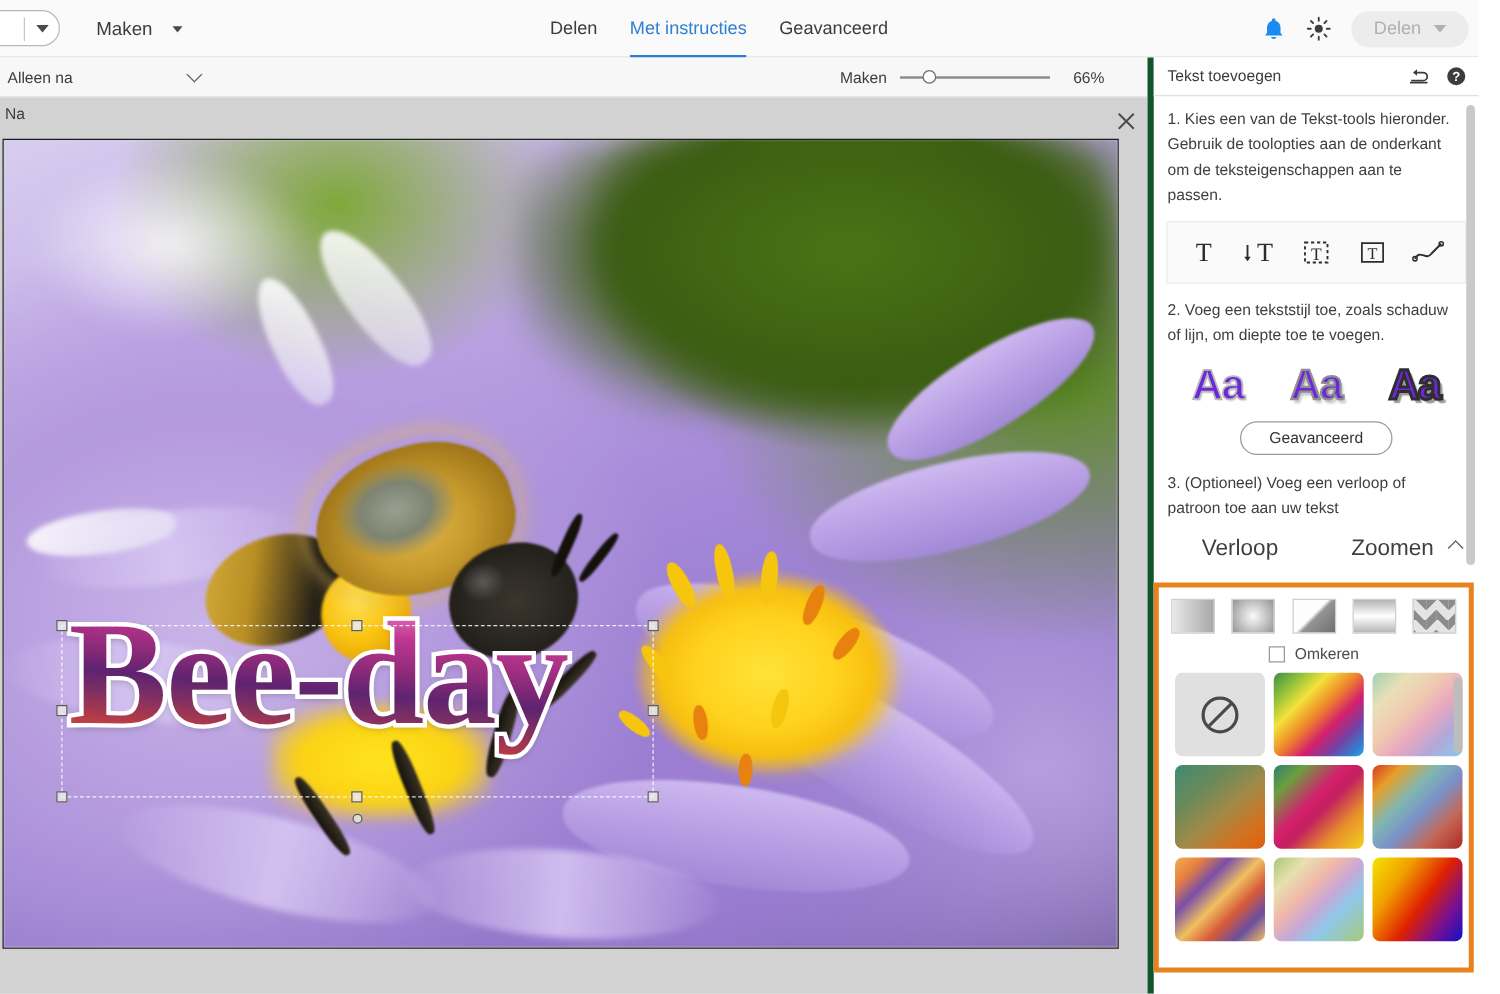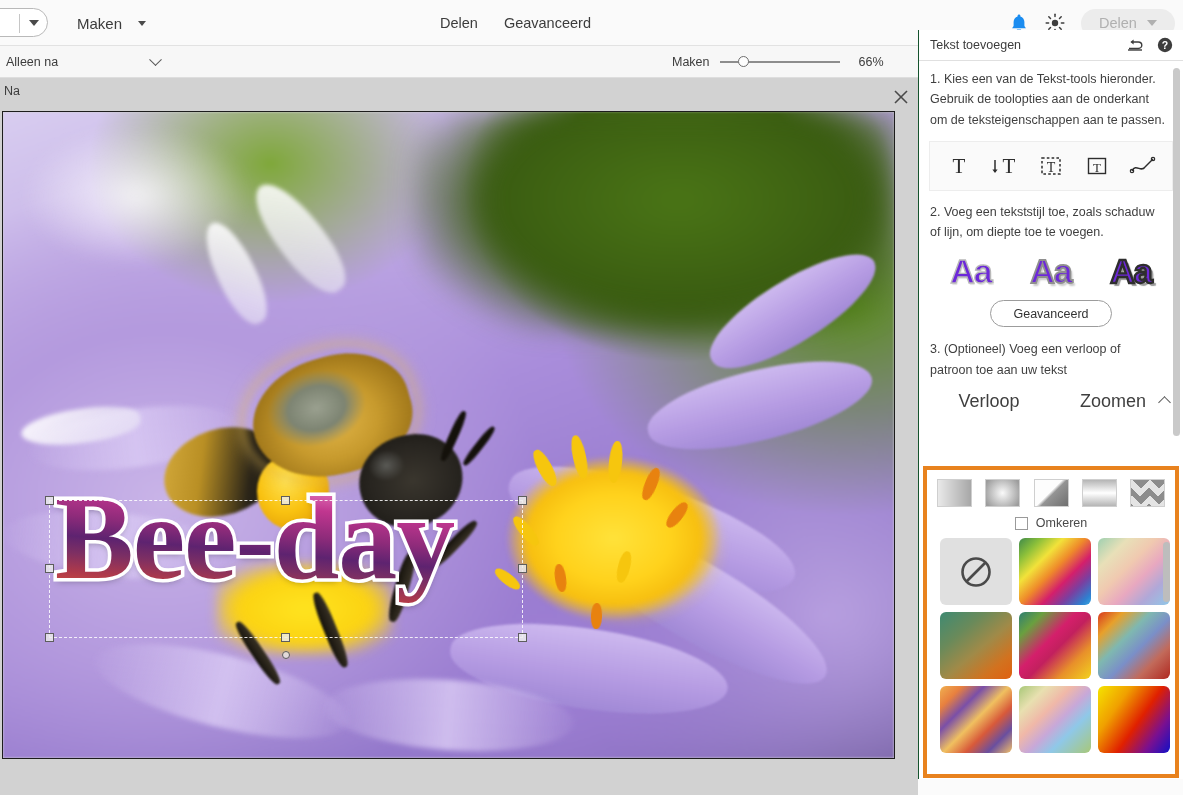--- a/index.html
+++ b/index.html
@@ -295,24 +295,24 @@
     border: 1px solid #5d5d5d;
   }
   .sel-rot {
     position: absolute; left: 50%; bottom: -22px; margin-left: -4px;
     width: 8px; height: 8px; border-radius: 50%;
     background: rgba(235,235,235,.75); border: 1px solid #5d5d5d;
   }
 
   
   .right-panel {
-    position: absolute; left: 918px; top: 30px;
+    position: absolute; left: 918px; top: 46px;
     width: 265px; height: 749px;
     background: #ffffff;
-    border-left: 1px solid #14532d;
+    border-left: 5px solid #14532d;
   }
   .panel-head {
     position: absolute; left: 0; top: 0; right: 0; height: 31px;
     border-bottom: 1px solid #e0e0e0;
     display: flex; align-items: center;
     padding: 0 10px 0 11px;
     background: #fff;
   }
   .panel-title { font-size: 12.5px; color: #3c3c3c; flex: 1; }
   .panel-head-icons { display: flex; align-items: center; gap: 13px; }
@@ -467,20 +467,23 @@
     <div class="menu-maken">
       <span>Maken</span>
       <span>
           <span class="caret-down sm" style="display:block"></span>
         </span>
     </div>
 
     <div class="center-tabs">
       <div class="tab">
         <span>Delen</span>
+      </div>
+      <div class="tab active">
+        <span>Met instructies</span>
       </div>
       <div class="tab">
         <span>Geavanceerd</span>
       </div>
     </div>
 
     <div class="top-right">
       <span class="bell-icon">
         <svg viewBox="0 0 20 21" width="20" height="21">
           <path d="M10 1.6c-.8 0-1.4.6-1.4 1.4v.5C6.2 4.2 4.6 6.4 4.6 9v4.1l-1.5 2.2h13.8l-1.5-2.2V9c0-2.6-1.6-4.8-4-5.5V3c0-.8-.6-1.4-1.4-1.4z" fill="#1a8cf0"></path>

